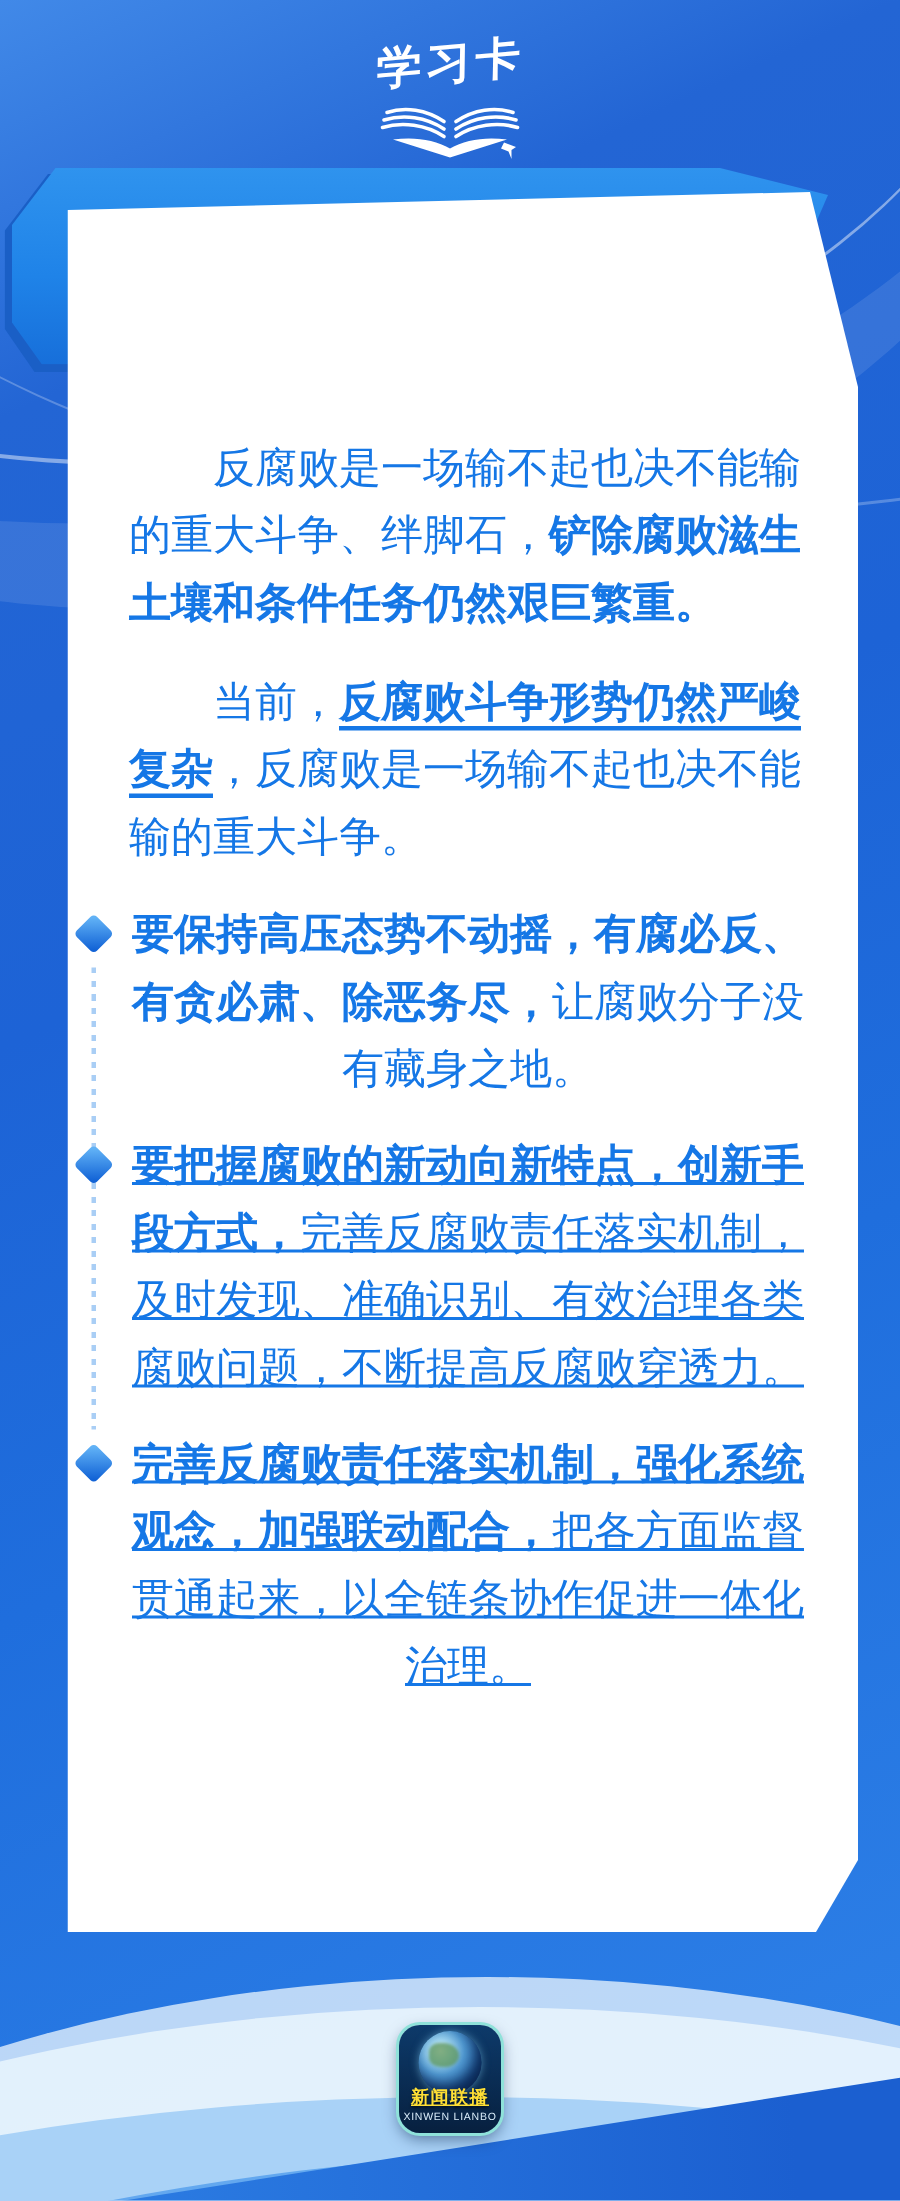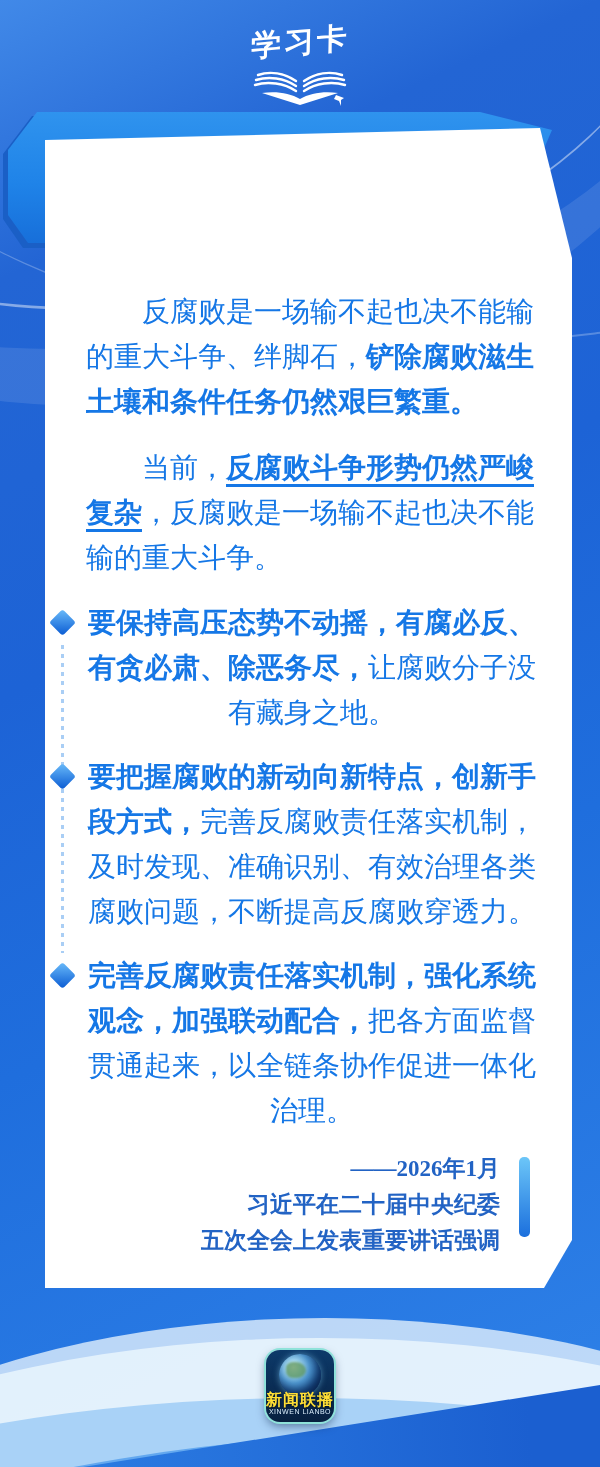--- a/index.html
+++ b/index.html
@@ -43,42 +43,42 @@
   .card-content{position:absolute;left:86px;top:289px;width:452px;color:#1577e6;
     font-size:28px;line-height:45px;}
   .para{margin:0;text-indent:2em;}
   .para+.para{margin-top:21px;}
   .seg-regular{font-weight:400;}
   .seg-bold{font-weight:800;}
   .seg-bold-underline{font-weight:800;text-decoration:underline;
     text-underline-offset:7px;text-decoration-thickness:2.5px;}
   .bullets{list-style:none;margin:20px 0 0 0;padding:0;text-align:center;}
   .bullet{position:relative;margin:0;}
-  .bullet+.bullet{margin-top:19px;}
+  .bullet+.bullet{margin-top:19px;text-decoration:underline;}
   .diamond{position:absolute;left:-33px;top:13px;width:19px;height:19px;border-radius:3px;
     background:linear-gradient(135deg,#61b2f6 10%,#1263d6 90%);transform:rotate(45deg);}
   .connector{position:absolute;left:61px;top:645px;width:3px;height:308px;
     background:repeating-linear-gradient(180deg,#a9cef5 0 4px,transparent 4px 9px);}
   
   .attribution{position:relative;margin-top:18px;padding-right:38px;text-align:right;
     font-family:"Liberation Serif","DejaVu Serif",serif;font-weight:700;
     font-size:23px;line-height:36px;color:#2263c4;}
   .attr-bar{position:absolute;right:8px;top:6px;width:11px;height:80px;border-radius:5px;
     background:linear-gradient(180deg,#6cc6f8,#1b6fdd);}
   
   .app-icon{position:absolute;left:266px;top:1350px;width:68px;height:72px;border-radius:14px;
     background:linear-gradient(180deg,#0d3a6a 0%,#07203f 100%);
     box-shadow:0 0 0 2px #8fe2da,0 4px 10px rgba(5,30,70,.5);overflow:hidden;text-align:center;}
   .globe{position:absolute;left:13px;top:4px;width:42px;height:42px;border-radius:50%;
     background:radial-gradient(circle at 35% 32%,#eaf7ff 0%,#9fd4ee 18%,#4e96cf 40%,#1d5a9c 68%,#0a2d58 100%);
     box-shadow:inset -4px -6px 8px rgba(0,10,40,.55),0 0 6px rgba(140,220,255,.5);}
   .globe-land{position:absolute;left:20px;top:12px;width:20px;height:16px;border-radius:40% 60% 55% 45%;
     background:rgba(94,150,88,.75);filter:blur(1px);}
-  .app-cn{position:absolute;left:0;top:40px;width:68px;font-size:16px;font-weight:800;color:#ffdf35;
-    text-shadow:0 1px 2px rgba(0,0,0,.6);letter-spacing:1px;}
+  .app-cn{position:absolute;left:0;top:40px;width:68px;font-size:12px;font-weight:800;color:#ffdf35;
+    text-shadow:0 1px 2px rgba(0,0,0,.6);letter-spacing:1px;text-decoration:underline;}
   .app-en{position:absolute;left:0;top:58px;width:68px;font-size:7px;color:#d9ecfa;letter-spacing:.5px;}
 </style>
 </head>
 <body>
 
 <div class="poster">
 
   <div class="streak streak2"></div>
   <div class="streak streak1"></div>
   <div class="streak streak3"></div>
@@ -125,26 +125,20 @@
       <li class="bullet">
         <span class="diamond"></span>
         <span><span class="seg-bold">要把握腐败的新动向新特点，创新手段方式，</span><span class="seg-regular">完善反腐败责任落实机制，及时发现、准确识别、有效治理各类腐败问题，不断提高反腐败穿透力。</span></span>
       </li>
       <li class="bullet">
         <span class="diamond"></span>
         <span><span class="seg-bold">完善反腐败责任落实机制，强化系统观念，加强联动配合，</span><span class="seg-regular">把各方面监督贯通起来，以全链条协作促进一体化治理。</span></span>
       </li>
     </ul>
 
-    <div class="attribution">
-      <div>——2026年1月</div>
-      <div>习近平在二十届中央纪委</div>
-      <div>五次全会上发表重要讲话强调</div>
-      <span class="attr-bar"></span>
-    </div>
   </div>
 
   <div class="app-icon">
     <span class="globe"></span>
     <span class="globe-land"></span>
     <div class="app-cn">新闻联播</div>
     <div class="app-en">XINWEN LIANBO</div>
   </div>
 
 </div>

